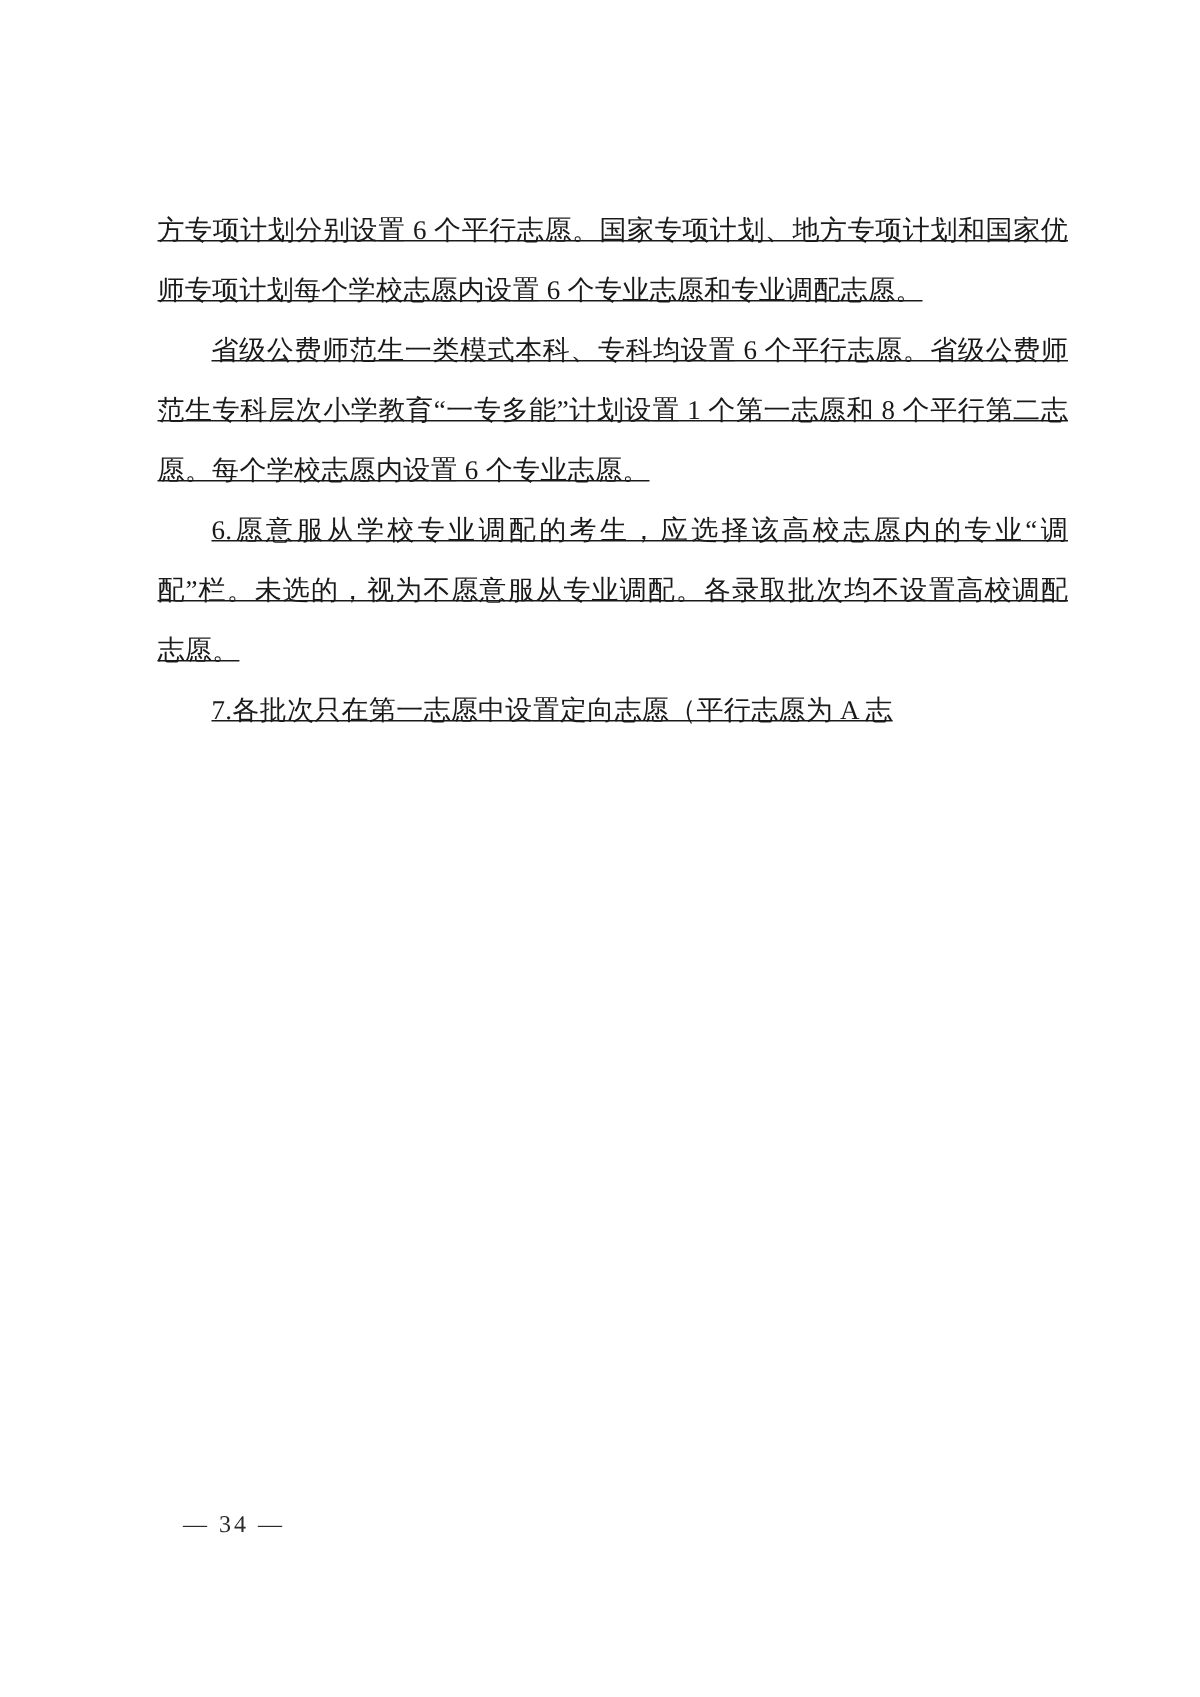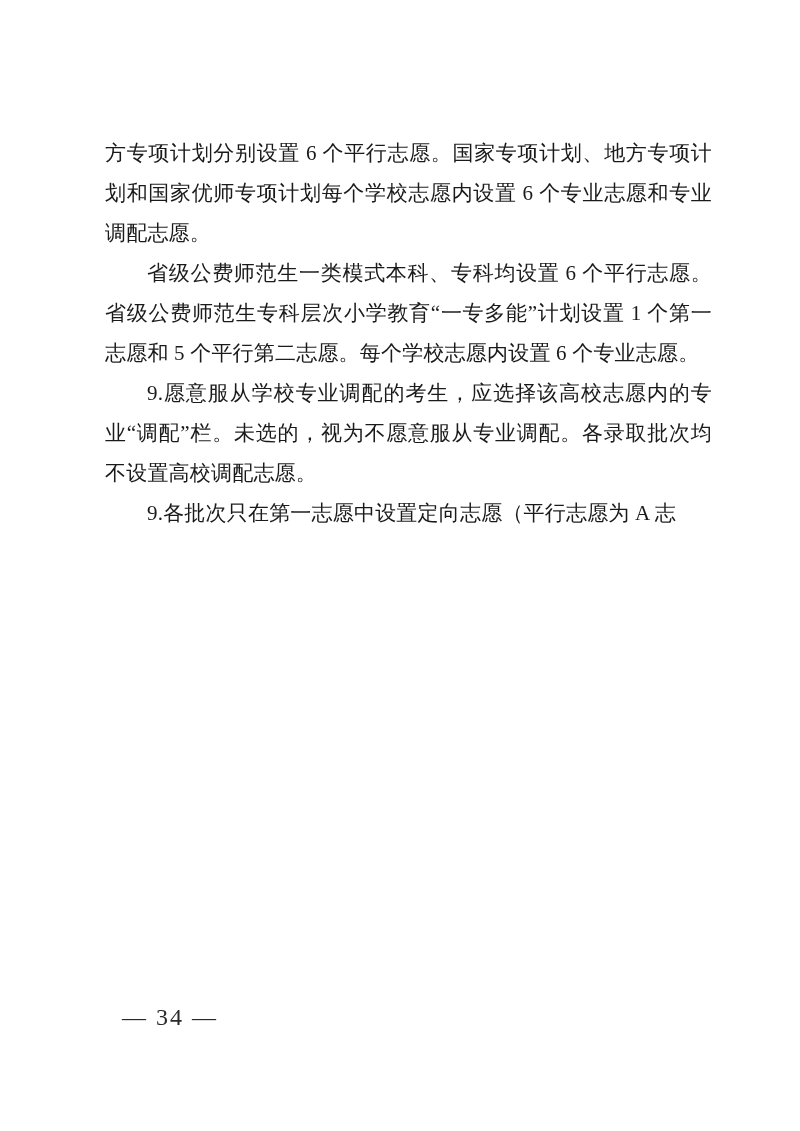--- a/index.html
+++ b/index.html
@@ -14,49 +14,50 @@
     background: #ffffff;
     overflow: hidden;
     font-family: "Liberation Serif", "DejaVu Serif", serif;
     color: #1a1a1a;
   }
   .content {
     position: absolute;
     left: 105px;
     top: 133px;
     width: 607px;
-    font-size: 21px;
+    font-size: 18px;
     line-height: 40px;
     text-align: justify;
     text-justify: inter-character;
     letter-spacing: 0.2px;
+    text-decoration: underline;
   }
   .content p {
     margin: 0;
     padding: 0;
   }
   .content p.indent {
     text-indent: 2em;
   }
   .footer {
     position: absolute;
     left: 122px;
     top: 1003px;
-    font-size: 24px;
+    font-size: 16px;
     line-height: 28px;
     color: #2a2a2a;
     letter-spacing: 2px;
   }
 </style>
 </head>
 <body>
 
 <div class="page">
   <div class="content">
     <p>方专项计划分别设置 6 个平行志愿。国家专项计划、地方专项计划和国家优师专项计划每个学校志愿内设置 6 个专业志愿和专业调配志愿。</p>
-    <p class="indent">省级公费师范生一类模式本科、专科均设置 6 个平行志愿。省级公费师范生专科层次小学教育“一专多能”计划设置 1 个第一志愿和 5 个平行第二志愿。每个学校志愿内设置 6 个专业志愿。</p>
-    <p class="indent">9.愿意服从学校专业调配的考生，应选择该高校志愿内的专业“调配”栏。未选的，视为不愿意服从专业调配。各录取批次均不设置高校调配志愿。</p>
-    <p class="indent">9.各批次只在第一志愿中设置定向志愿（平行志愿为 A 志</p>
+    <p class="indent">省级公费师范生一类模式本科、专科均设置 6 个平行志愿。省级公费师范生专科层次小学教育“一专多能”计划设置 1 个第一志愿和 8 个平行第二志愿。每个学校志愿内设置 6 个专业志愿。</p>
+    <p class="indent">6.愿意服从学校专业调配的考生，应选择该高校志愿内的专业“调配”栏。未选的，视为不愿意服从专业调配。各录取批次均不设置高校调配志愿。</p>
+    <p class="indent">7.各批次只在第一志愿中设置定向志愿（平行志愿为 A 志</p>
   </div>
   <div class="footer">
     <span>— 34 —</span>
   </div>
 </div>
 
 </body></html>

